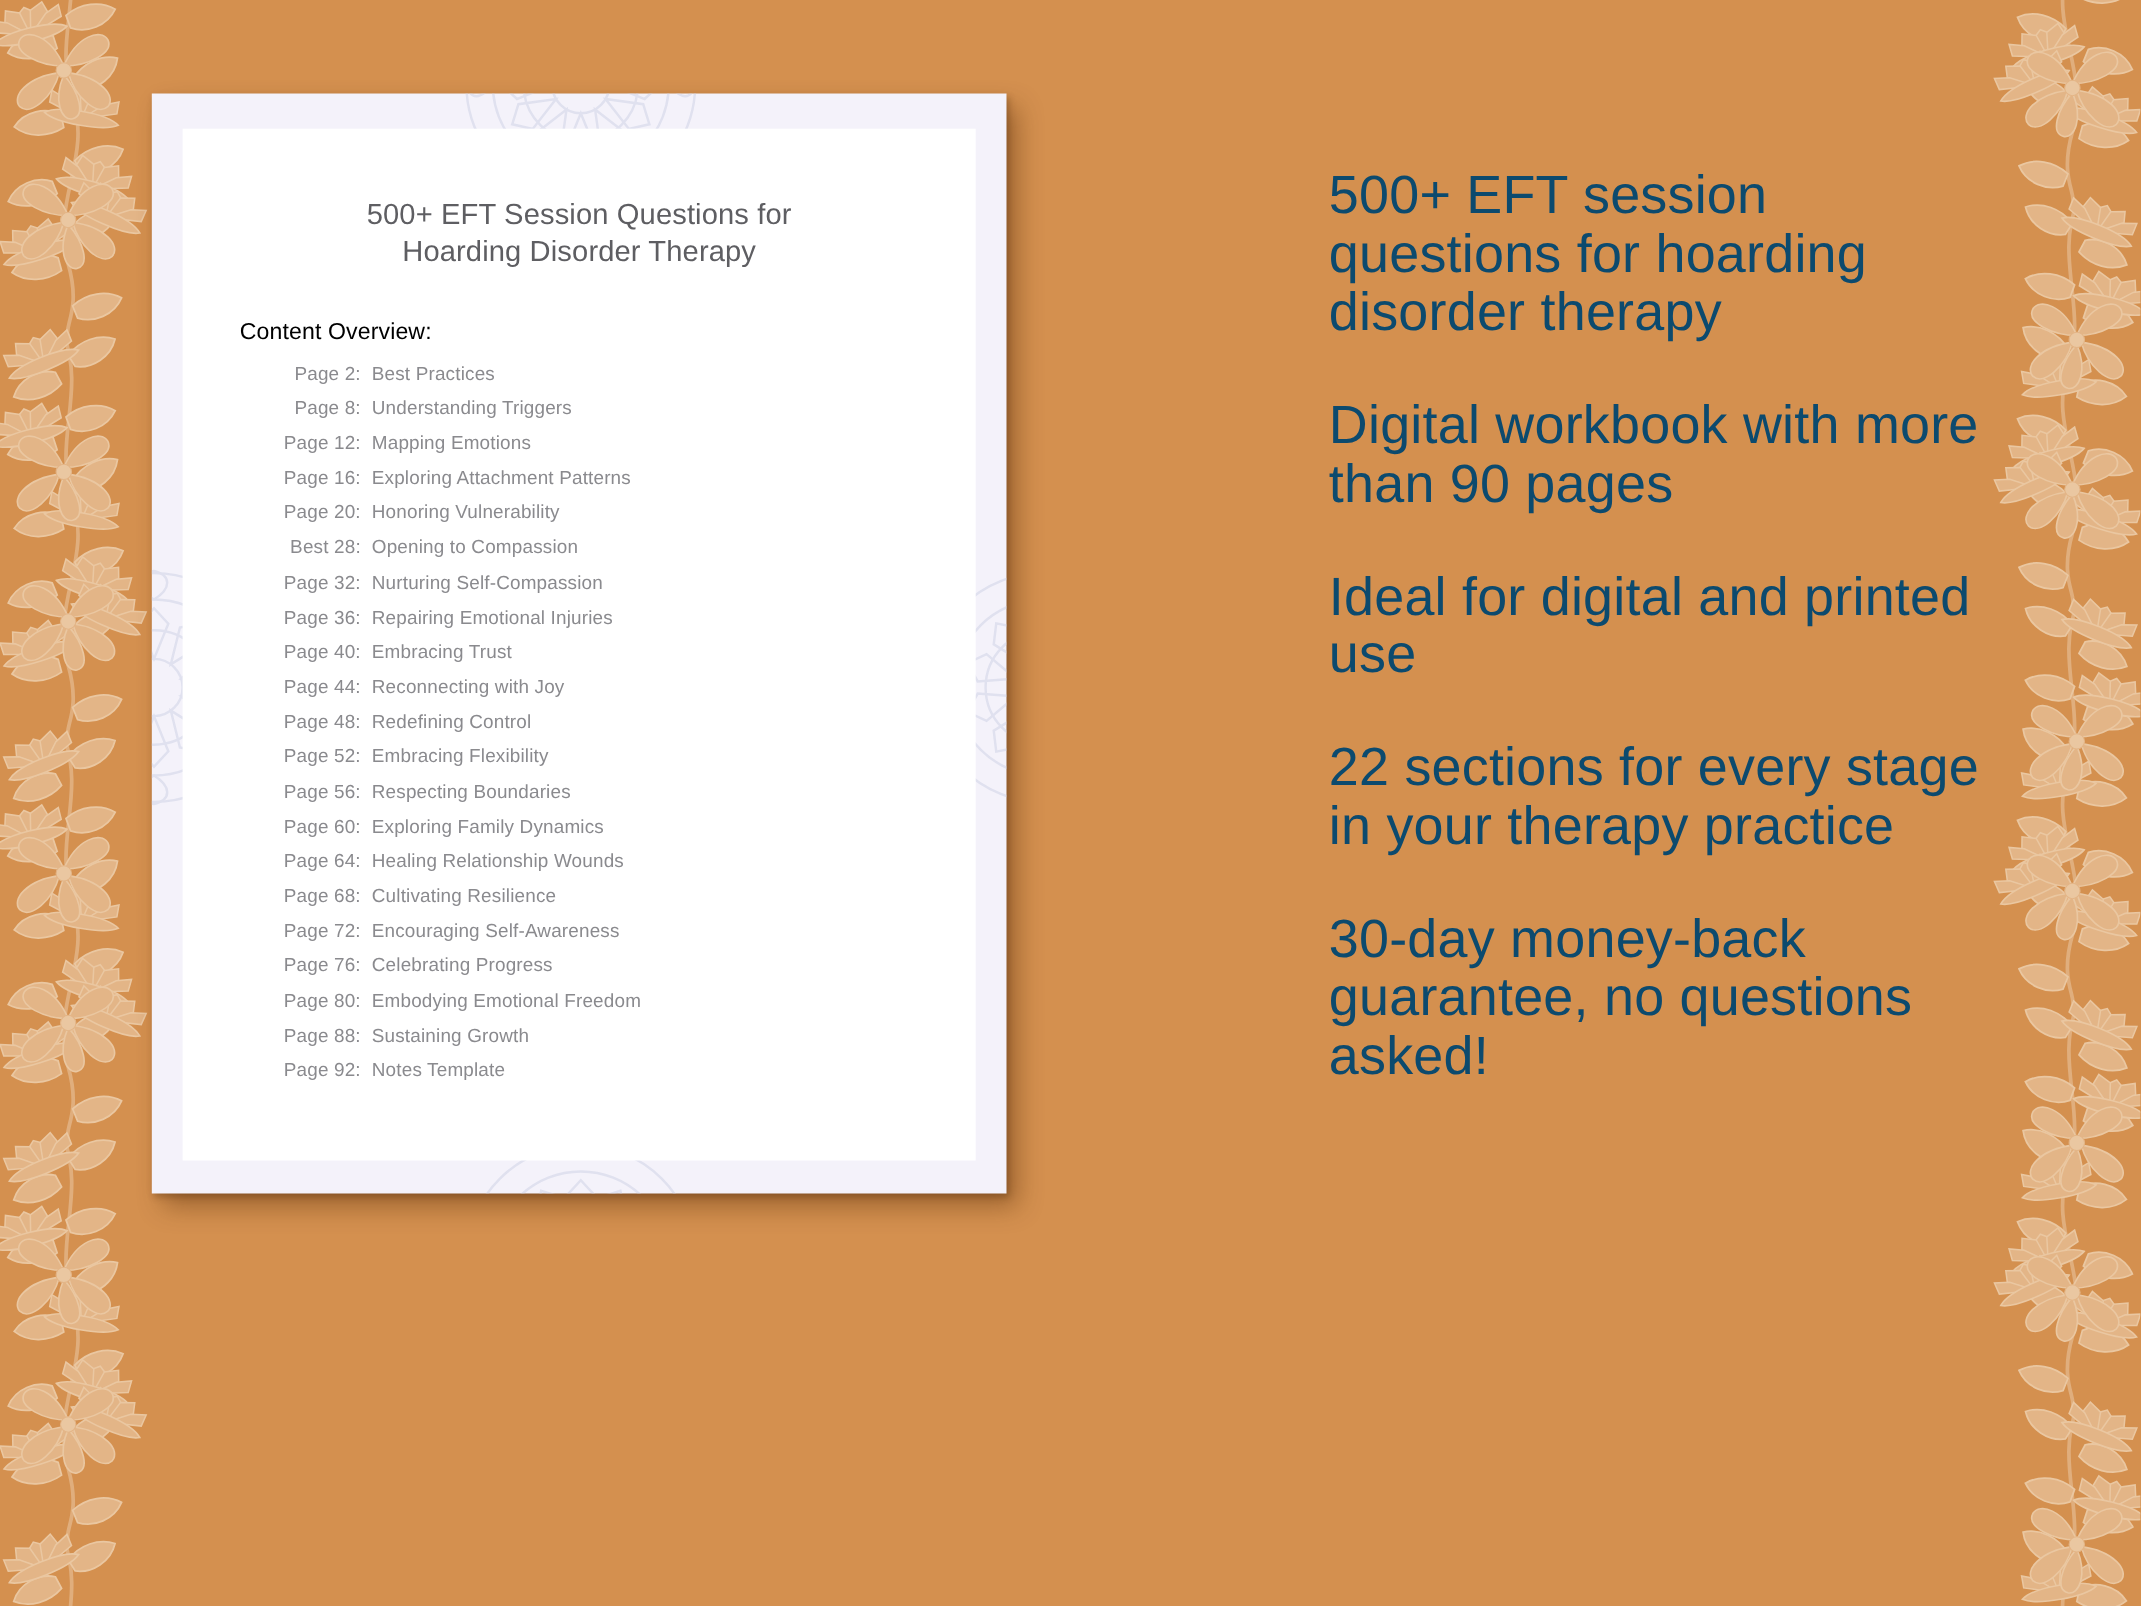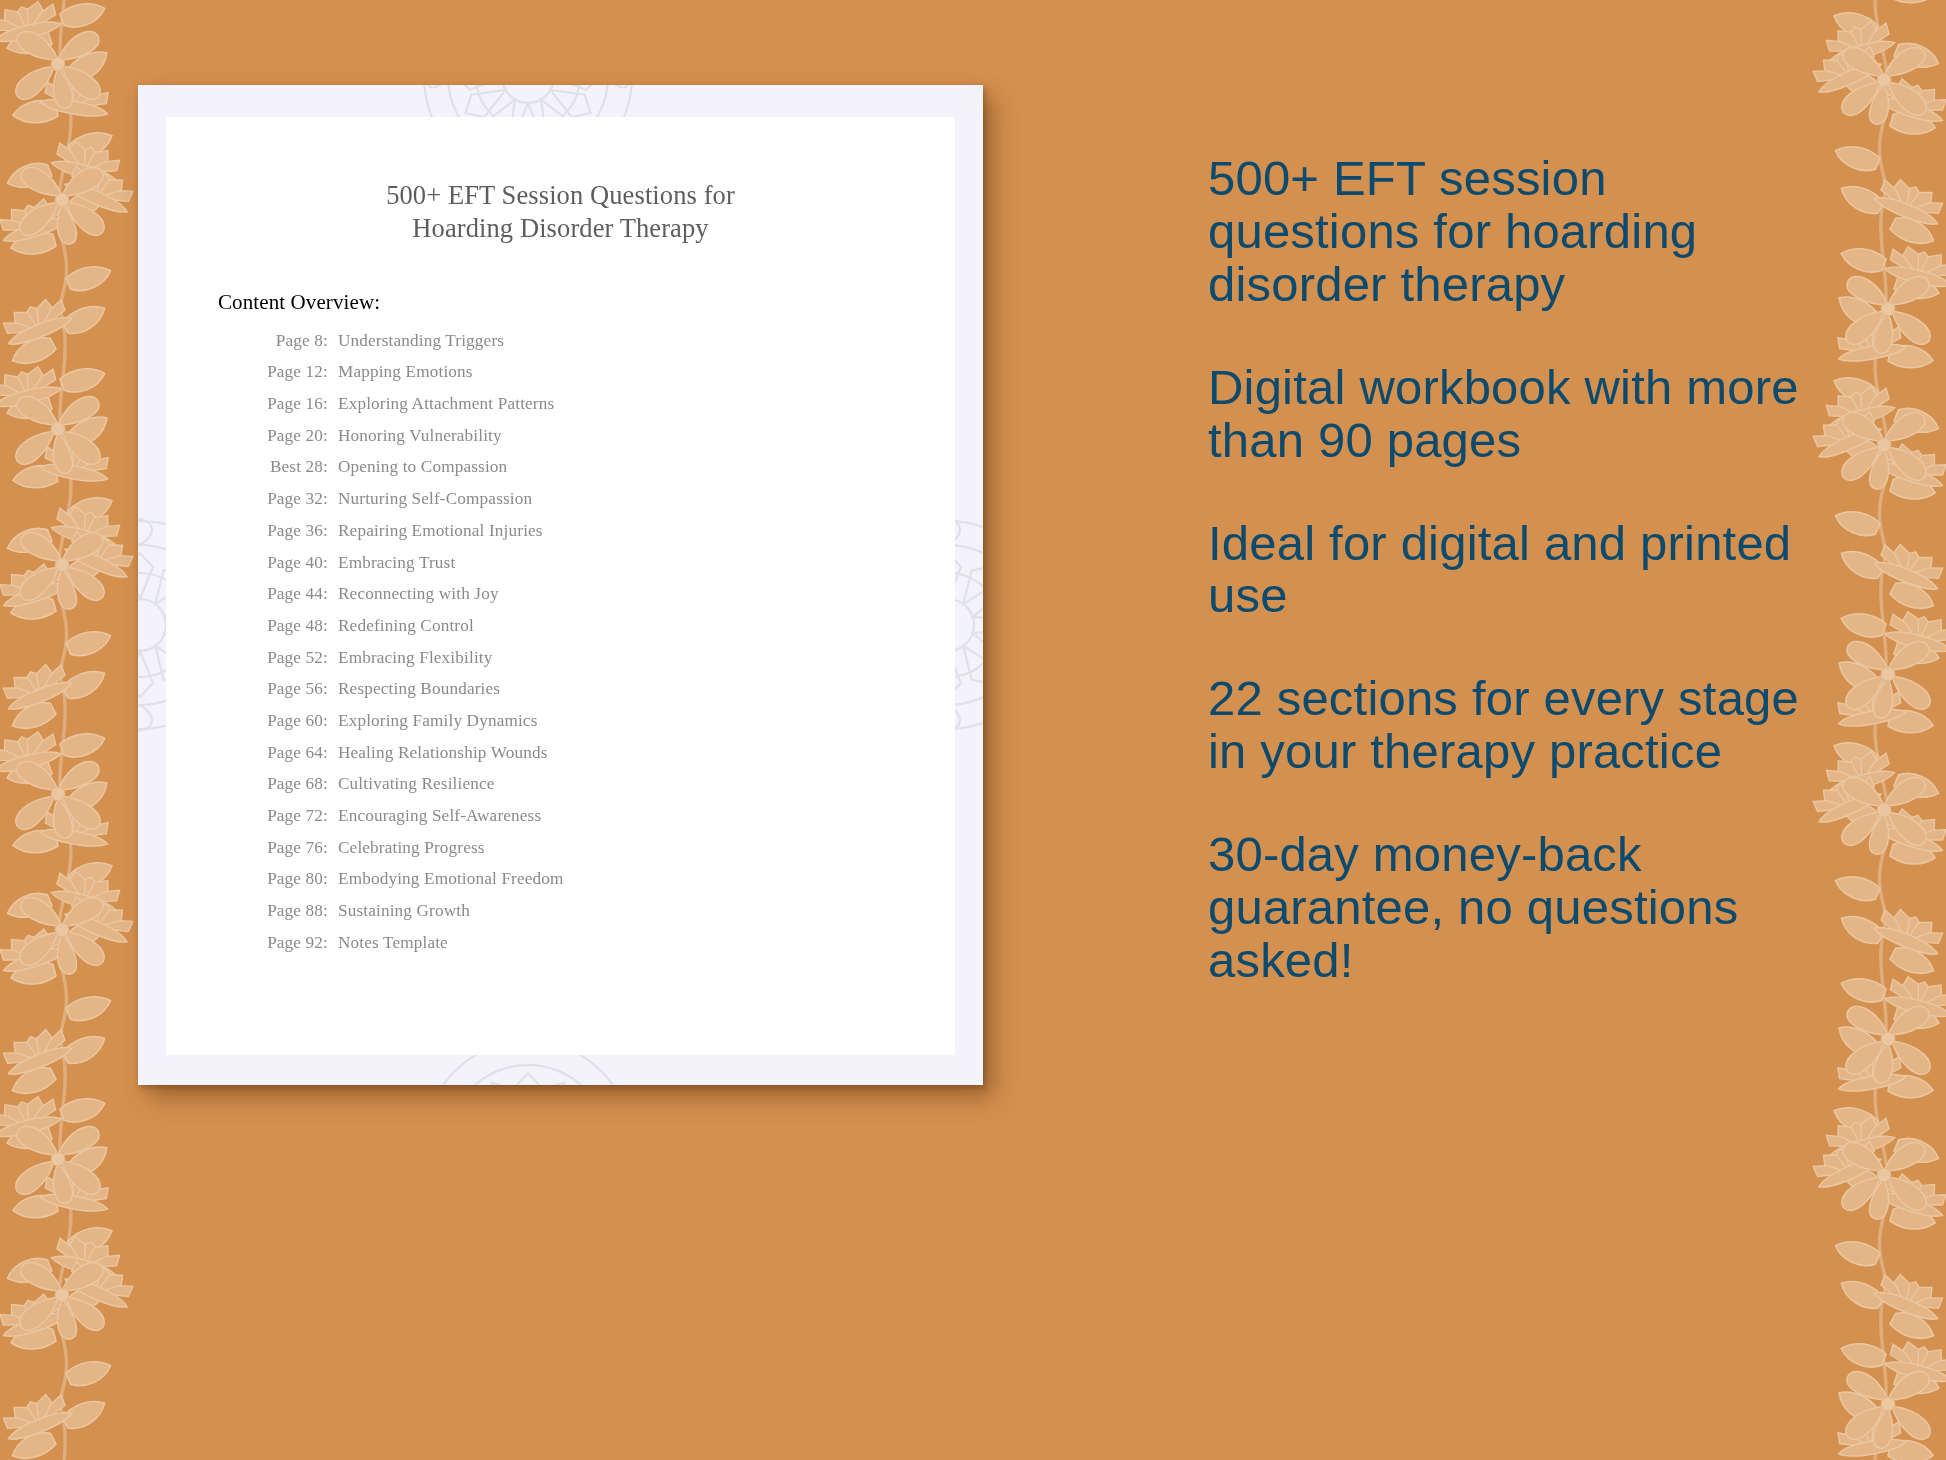--- a/index.html
+++ b/index.html
@@ -28,23 +28,22 @@
   .border-strip.left  { left: 0; }
   .border-strip.right { right: 0; transform: scaleX(-1); }
 
   .border-strip svg { position: absolute; top: 0; left: 0; }
 
   
   .doc-wrap {
     position: absolute;
     left: 138px;
     top: 85px;
-    width: 845px;
+    width: 777px;
     height: 1000px;
-    font-family: Liberation Serif, serif;
   }
 
   .doc-frame {
     position: absolute;
     inset: 0;
     background: #f4f2fa;
     box-shadow: 10px 12px 22px rgba(80, 40, 8, 0.42),
                 2px 3px 6px rgba(70, 35, 5, 0.30);
     overflow: hidden;
   }
@@ -338,20 +337,25 @@
 
       <h1 class="doc-title">
         <span>500+ EFT Session Questions for</span><br>
         <span>Hoarding Disorder Therapy</span>
       </h1>
 
       <div class="overview-label">Content Overview:</div>
 
       <ul class="toc" id="toc-list">
           <li class="toc-row">
+            <span class="toc-page-col">Page 2:</span>
+            <span class="toc-sep"></span>
+            <span class="toc-title">Best Practices</span>
+          </li>
+          <li class="toc-row">
             <span class="toc-page-col">Page 8:</span>
             <span class="toc-sep"></span>
             <span class="toc-title">Understanding Triggers</span>
           </li>
           <li class="toc-row">
             <span class="toc-page-col">Page 12:</span>
             <span class="toc-sep"></span>
             <span class="toc-title">Mapping Emotions</span>
           </li>
           <li class="toc-row">

